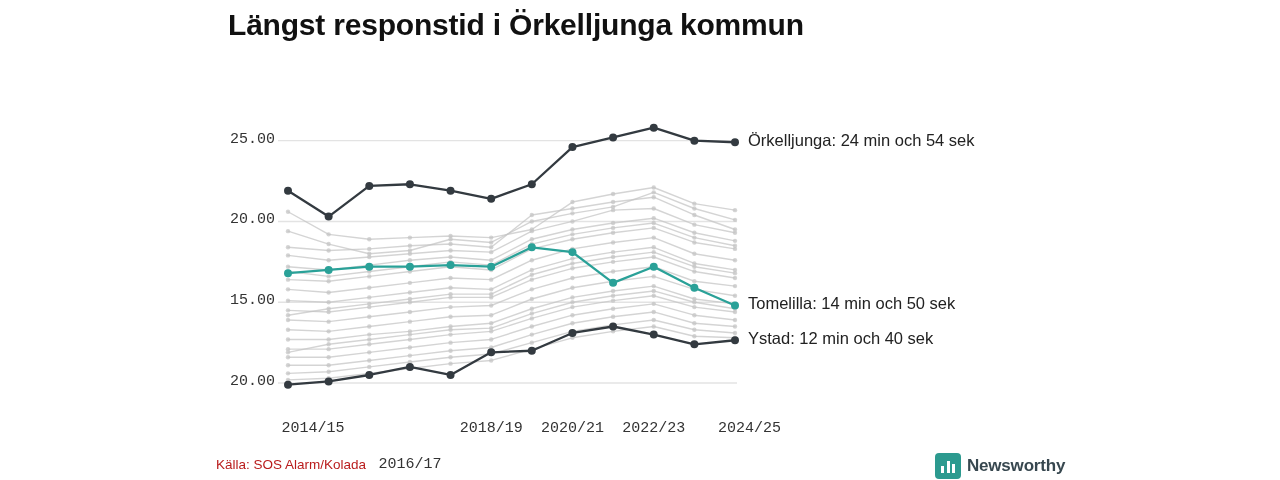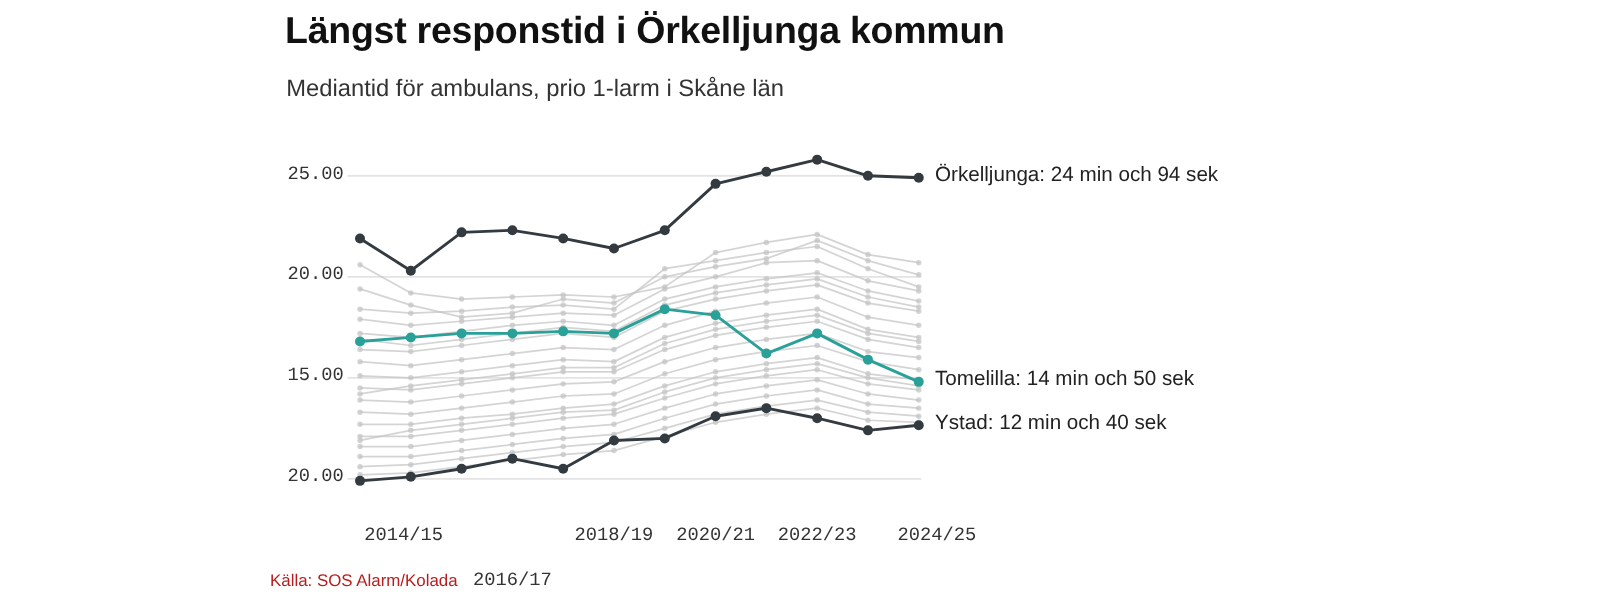--- a/index.html
+++ b/index.html
@@ -101,21 +101,20 @@
     color: #222222;
     white-space: nowrap;
   }
 </style>
 </head>
 <body>
 
 <div id="chart-root">
 
   <div class="title">Längst responstid i Örkelljunga kommun</div>
-  <div class="subtitle">Mediantid för ambulans, prio 1-larm i Skåne län</div>
 
   <svg class="plot" id="plot-svg" viewBox="0 0 1280 480">
       <line x1="278" x2="737" y1="383.06976744186045" y2="383.06976744186045" stroke="#e3e3e3" stroke-width="1.4"></line>
       <line x1="278" x2="737" y1="302.25581395348837" y2="302.25581395348837" stroke="#e3e3e3" stroke-width="1.4"></line>
       <line x1="278" x2="737" y1="221.44186046511624" y2="221.44186046511624" stroke="#e3e3e3" stroke-width="1.4"></line>
       <line x1="278" x2="737" y1="140.62790697674416" y2="140.62790697674416" stroke="#e3e3e3" stroke-width="1.4"></line>
       <g>
         <path d="M288.00 211.74 L328.64 234.37 L369.27 239.22 L409.91 237.60 L450.55 235.99 L491.18 237.60 L531.82 229.52 L572.45 202.05 L613.09 193.97 L653.73 187.50 L694.36 203.66 L735.00 210.13" fill="none" stroke="#c4c4c4" stroke-width="1.4" stroke-linejoin="round" stroke-linecap="round" opacity="0.72"></path>
         <circle cx="288.00" cy="211.74" r="2.2" fill="#c4c4c4" opacity="0.72"></circle>
         <circle cx="328.64" cy="234.37" r="2.2" fill="#c4c4c4" opacity="0.72"></circle>
@@ -418,27 +417,35 @@
         <circle cx="694.36" cy="344.28" r="4" fill="#333a40" opacity="1"></circle>
         <circle cx="735.00" cy="340.24" r="4" fill="#333a40" opacity="1"></circle>
       </g>
     </svg>
 
   <div id="labels-layer">
       <div class="axis-label y-label" style="left: 175px; width: 100px; top: 373.07px;">20.00</div>
       <div class="axis-label y-label" style="left: 175px; width: 100px; top: 292.256px;">15.00</div>
       <div class="axis-label y-label" style="left: 175px; width: 100px; top: 211.442px;">20.00</div>
       <div class="axis-label y-label" style="left: 175px; width: 100px; top: 130.628px;">25.00</div>
-      <div class="axis-label" style="left: 277px; width: 92px; text-align: center; top: 420px;">2014/15</div>
+      <div class="axis-label" style="left: 267px; width: 92px; text-align: center; top: 420px;">2014/15</div>
       <div class="axis-label" style="left: 363.909px; width: 92px; text-align: center; top: 420px; margin-top: 36px;">2016/17</div>
       <div class="axis-label" style="left: 445.182px; width: 92px; text-align: center; top: 420px;">2018/19</div>
       <div class="axis-label" style="left: 526.455px; width: 92px; text-align: center; top: 420px;">2020/21</div>
       <div class="axis-label" style="left: 607.727px; width: 92px; text-align: center; top: 420px;">2022/23</div>
       <div class="axis-label" style="left: 689px; width: 92px; text-align: right; top: 420px;">2024/25</div>
-      <div class="series-label" style="left: 748px; top: 131.244px;">Örkelljunga: 24 min och 94 sek</div>
+      <div class="series-label" style="left: 748px; top: 131.244px;">Örkelljunga: 24 min och 54 sek</div>
       <div class="series-label" style="left: 748px; top: 294.488px;">Tomelilla: 14 min och 50 sek</div>
       <div class="series-label" style="left: 748px; top: 329.238px;">Ystad: 12 min och 40 sek</div>
     </div>
 
   <div class="source">Källa: SOS Alarm/Kolada</div>
 
+  <div class="logo">
+    <span class="logo-mark">
+        <i></i>
+        <i></i>
+        <i></i>
+      </span>
+    <span class="logo-text">Newsworthy</span>
+  </div>
 
 </div>
 
 </body></html>

